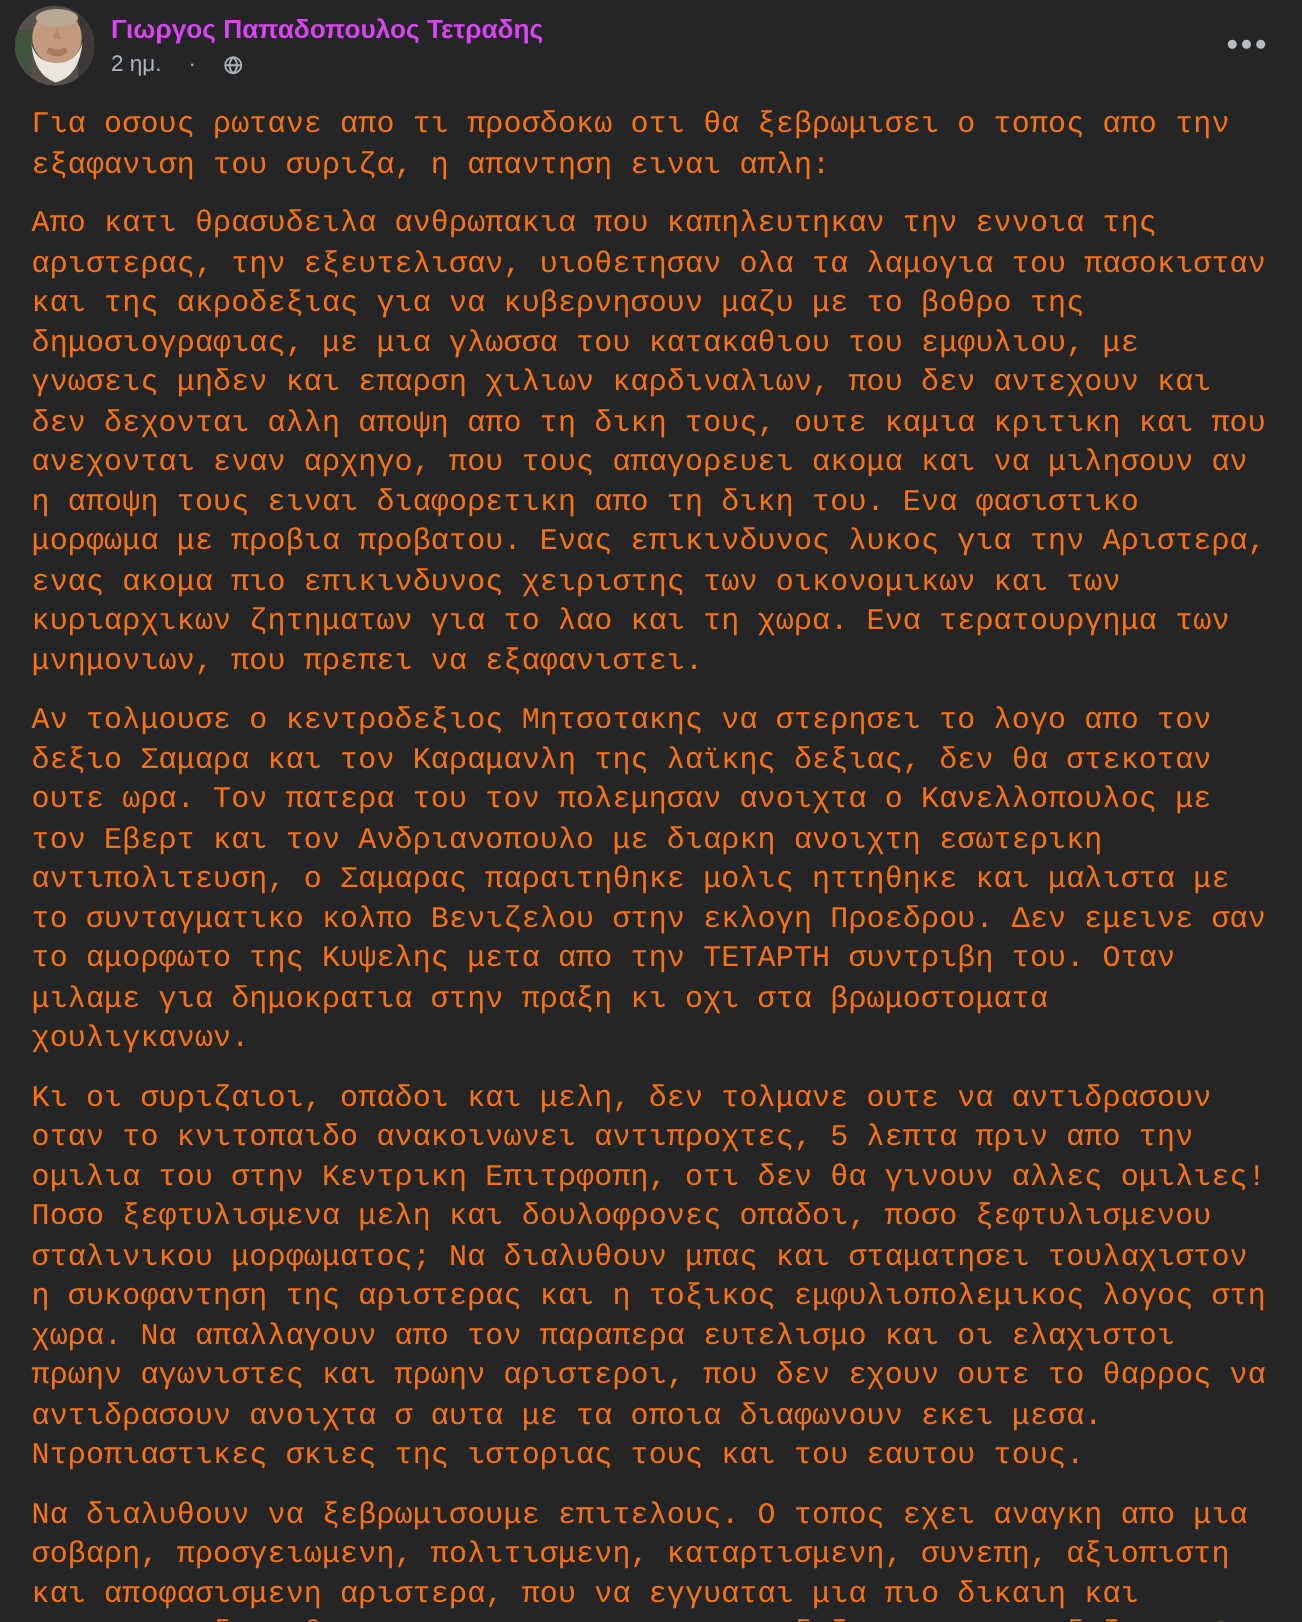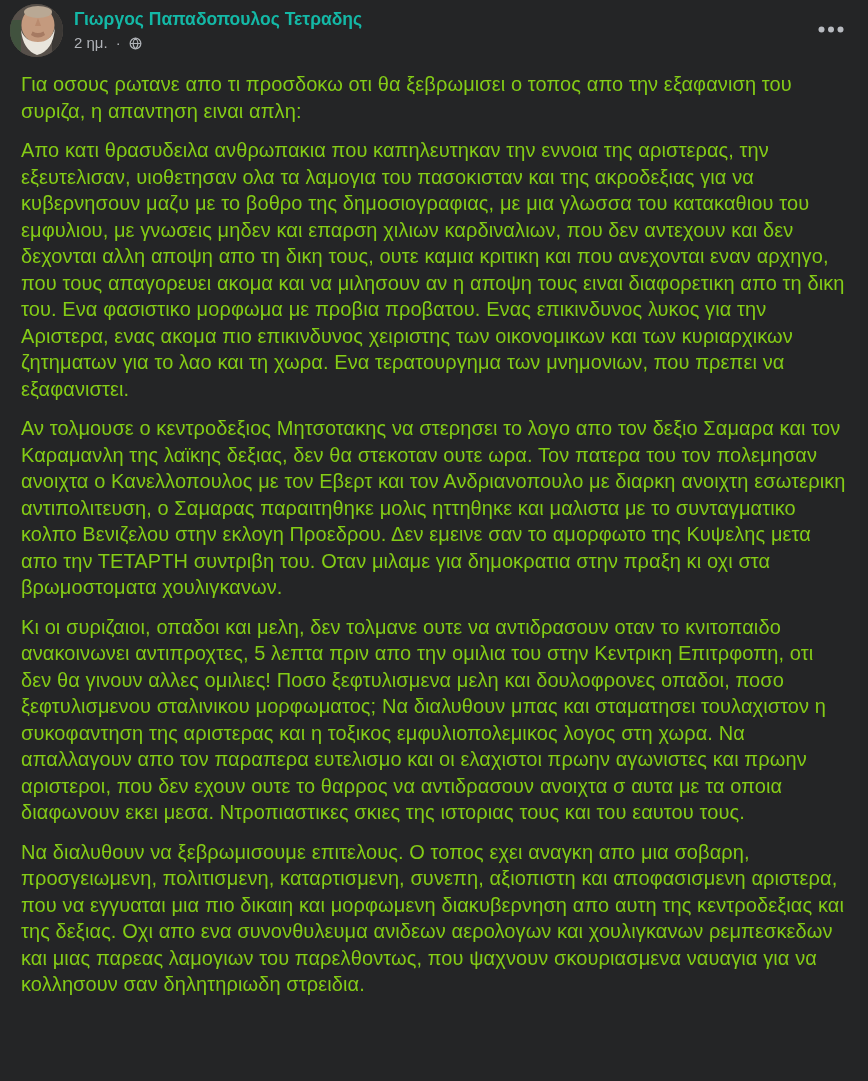--- a/index.html
+++ b/index.html
@@ -16,43 +16,44 @@
 
   
   .header { display: flex; align-items: flex-start; padding: 4px 16px 0 10px; position: relative; }
   .avatar {
     width: 53px; height: 53px; border-radius: 50%; overflow: hidden;
     flex: 0 0 auto; cursor: pointer; background: #4a443e;
   }
   .avatar svg { display: block; }
   .header-info { margin-left: 11px; padding-top: 5px; }
   .author {
-    font-size: 17.5px; font-weight: 700; color: #14b8a6;
+    font-size: 17.5px; font-weight: 700; color: #d946ef;
     line-height: 21px; cursor: pointer;
   }
   .meta {
-    display: flex; align-items: center; gap: 8px;
+    display: flex; align-items: center; gap: 18px;
     color: #b0b3b8; font-size: 15px; margin-top: 5px; line-height: 16px;
   }
   .meta .globe { display: inline-flex; margin-top: 1px; }
   .more-btn {
     position: absolute; right: 18px; top: 20px;
     background: none; border: none; cursor: pointer;
     padding: 6px; border-radius: 50%;
     display: flex; align-items: center;
   }
 
   
   .post-body { padding: 14px 22px 0 21px; flex: 1 1 auto; }
   .post-body p {
     font-size: 20px;
     line-height: 26.5px;
     letter-spacing: 0.1px;
-    color: #84cc16;
+    color: #f97316;
     margin-bottom: 13px;
+    font-family: Liberation Mono, monospace;
   }
 </style>
 </head>
 <body>
 
 <article class="post">
 
   <div class="header">
     <div class="avatar">
       <svg width="53" height="53" viewBox="0 0 53 53" aria-hidden="true">

